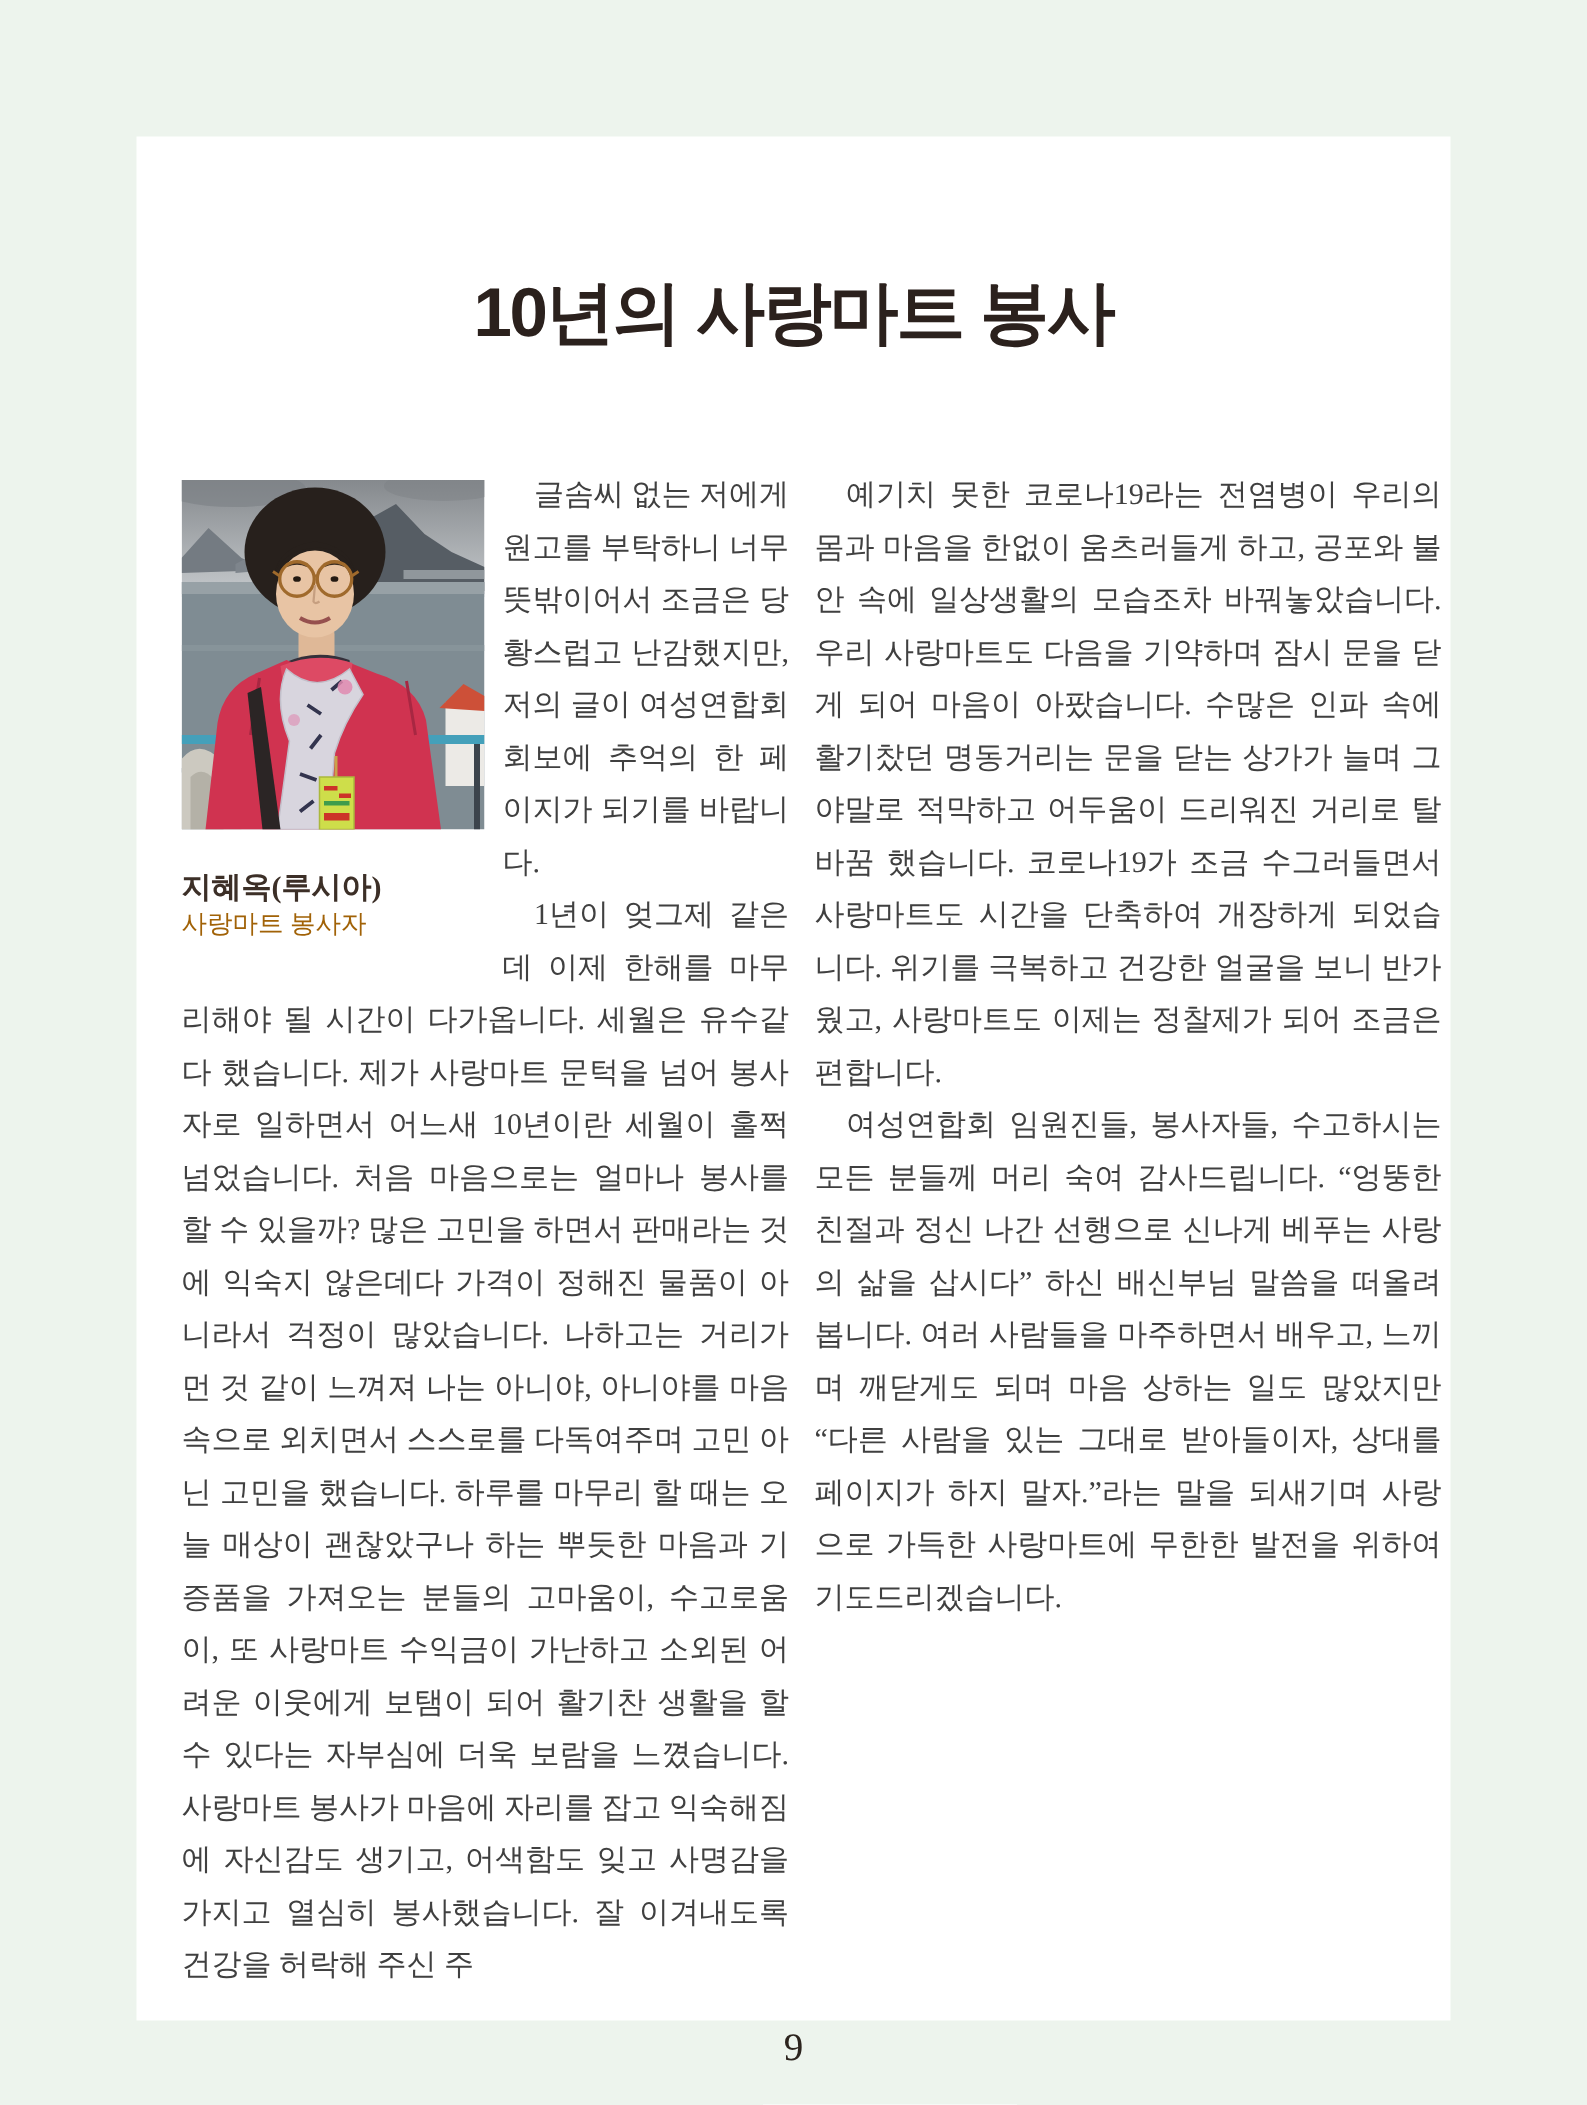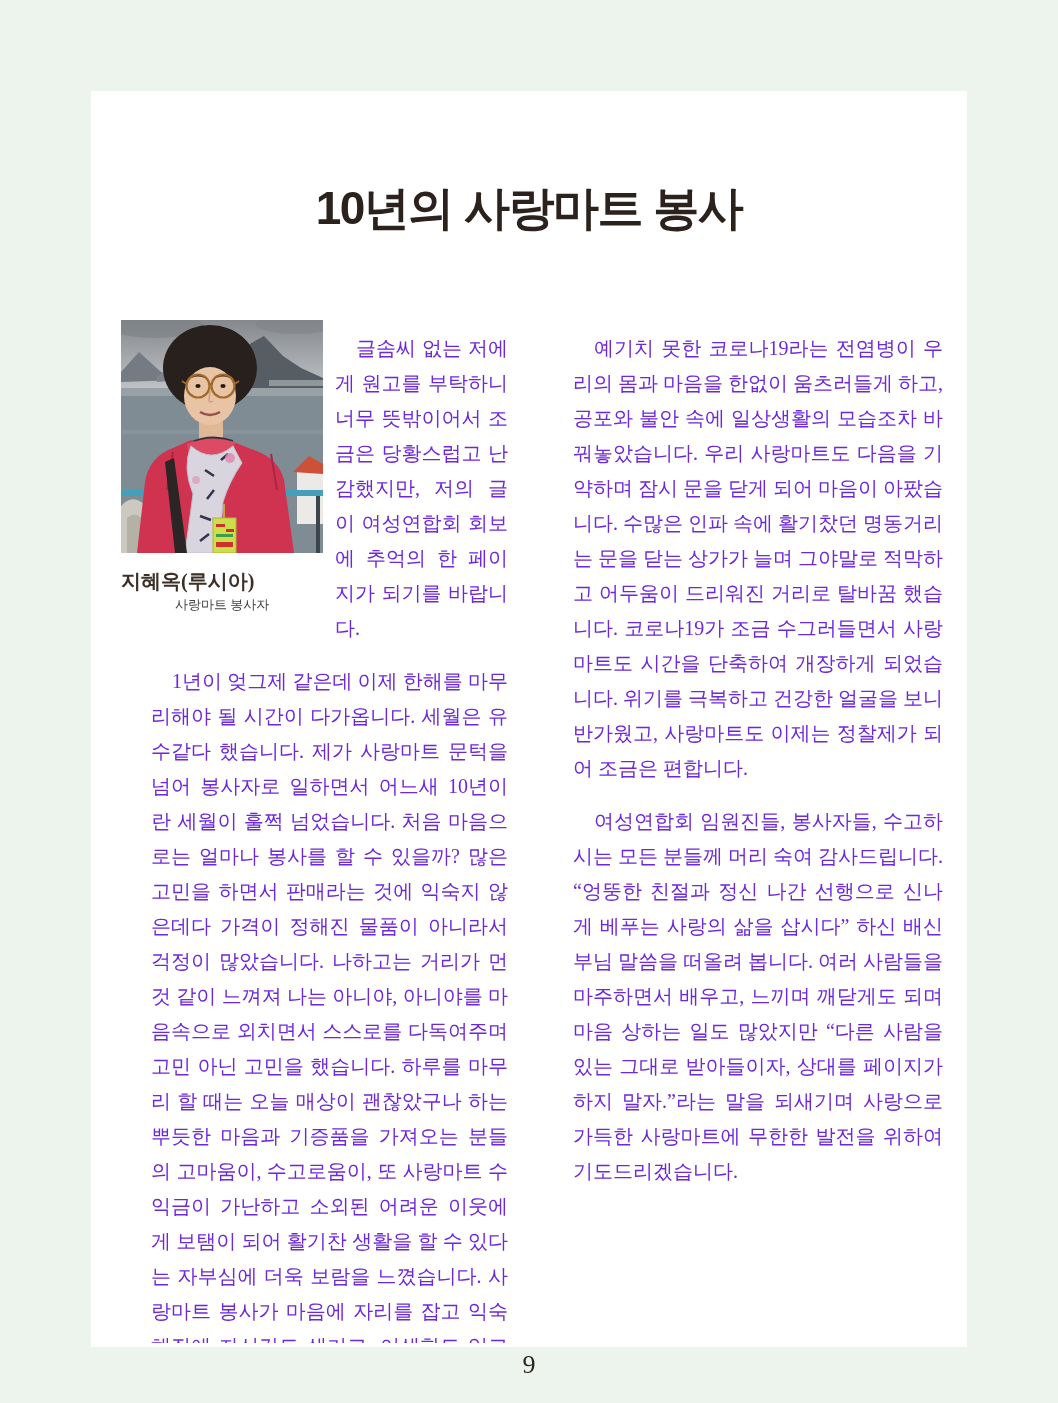--- a/index.html
+++ b/index.html
@@ -20,37 +20,36 @@
     font-weight:700;font-size:46px;letter-spacing:-1.5px;
     color:#2b211d;
   }
   .content{
     position:absolute;left:30px;top:222px;width:840px;height:1030px;
     display:flex;gap:17px;overflow:hidden;
   }
   .col-left{width:405px;flex:0 0 405px;}
   .col-right{width:418px;flex:0 0 418px;}
   p.body-text{
-    margin:18px;font-size:20px;line-height:35px;
+    margin:0;font-size:20px;line-height:35px;
     text-align:justify;word-break:break-all;
-    color:#6d28d9;
-    padding-left:12px;
+    color:#404040;
   }
   p.indent{text-indent:21px;}
   figure.photo-fig{
     float:left;width:214px;margin:7px 0 24px 0;padding:0;
   }
   .photo-frame{width:202px;height:233px;display:block;}
   .caption-name{
-    display:block;width:202px;margin-top:17px;
+    display:block;width:202px;margin-top:28px;
     font-weight:700;font-size:20px;line-height:23px;color:#3c2f27;
   }
   .caption-role{
     display:block;width:202px;margin-top:2px;
-    font-size:13px;line-height:20px;color:#404040;text-align:center;
+    font-size:17px;line-height:20px;color:#a16207;
   }
   .page-number{
     position:absolute;left:0;top:1350px;width:100%;
     text-align:center;font-size:26px;color:#2c241e;
   }
 </style>
 </head>
 <body>
 
 <div class="sheet">

